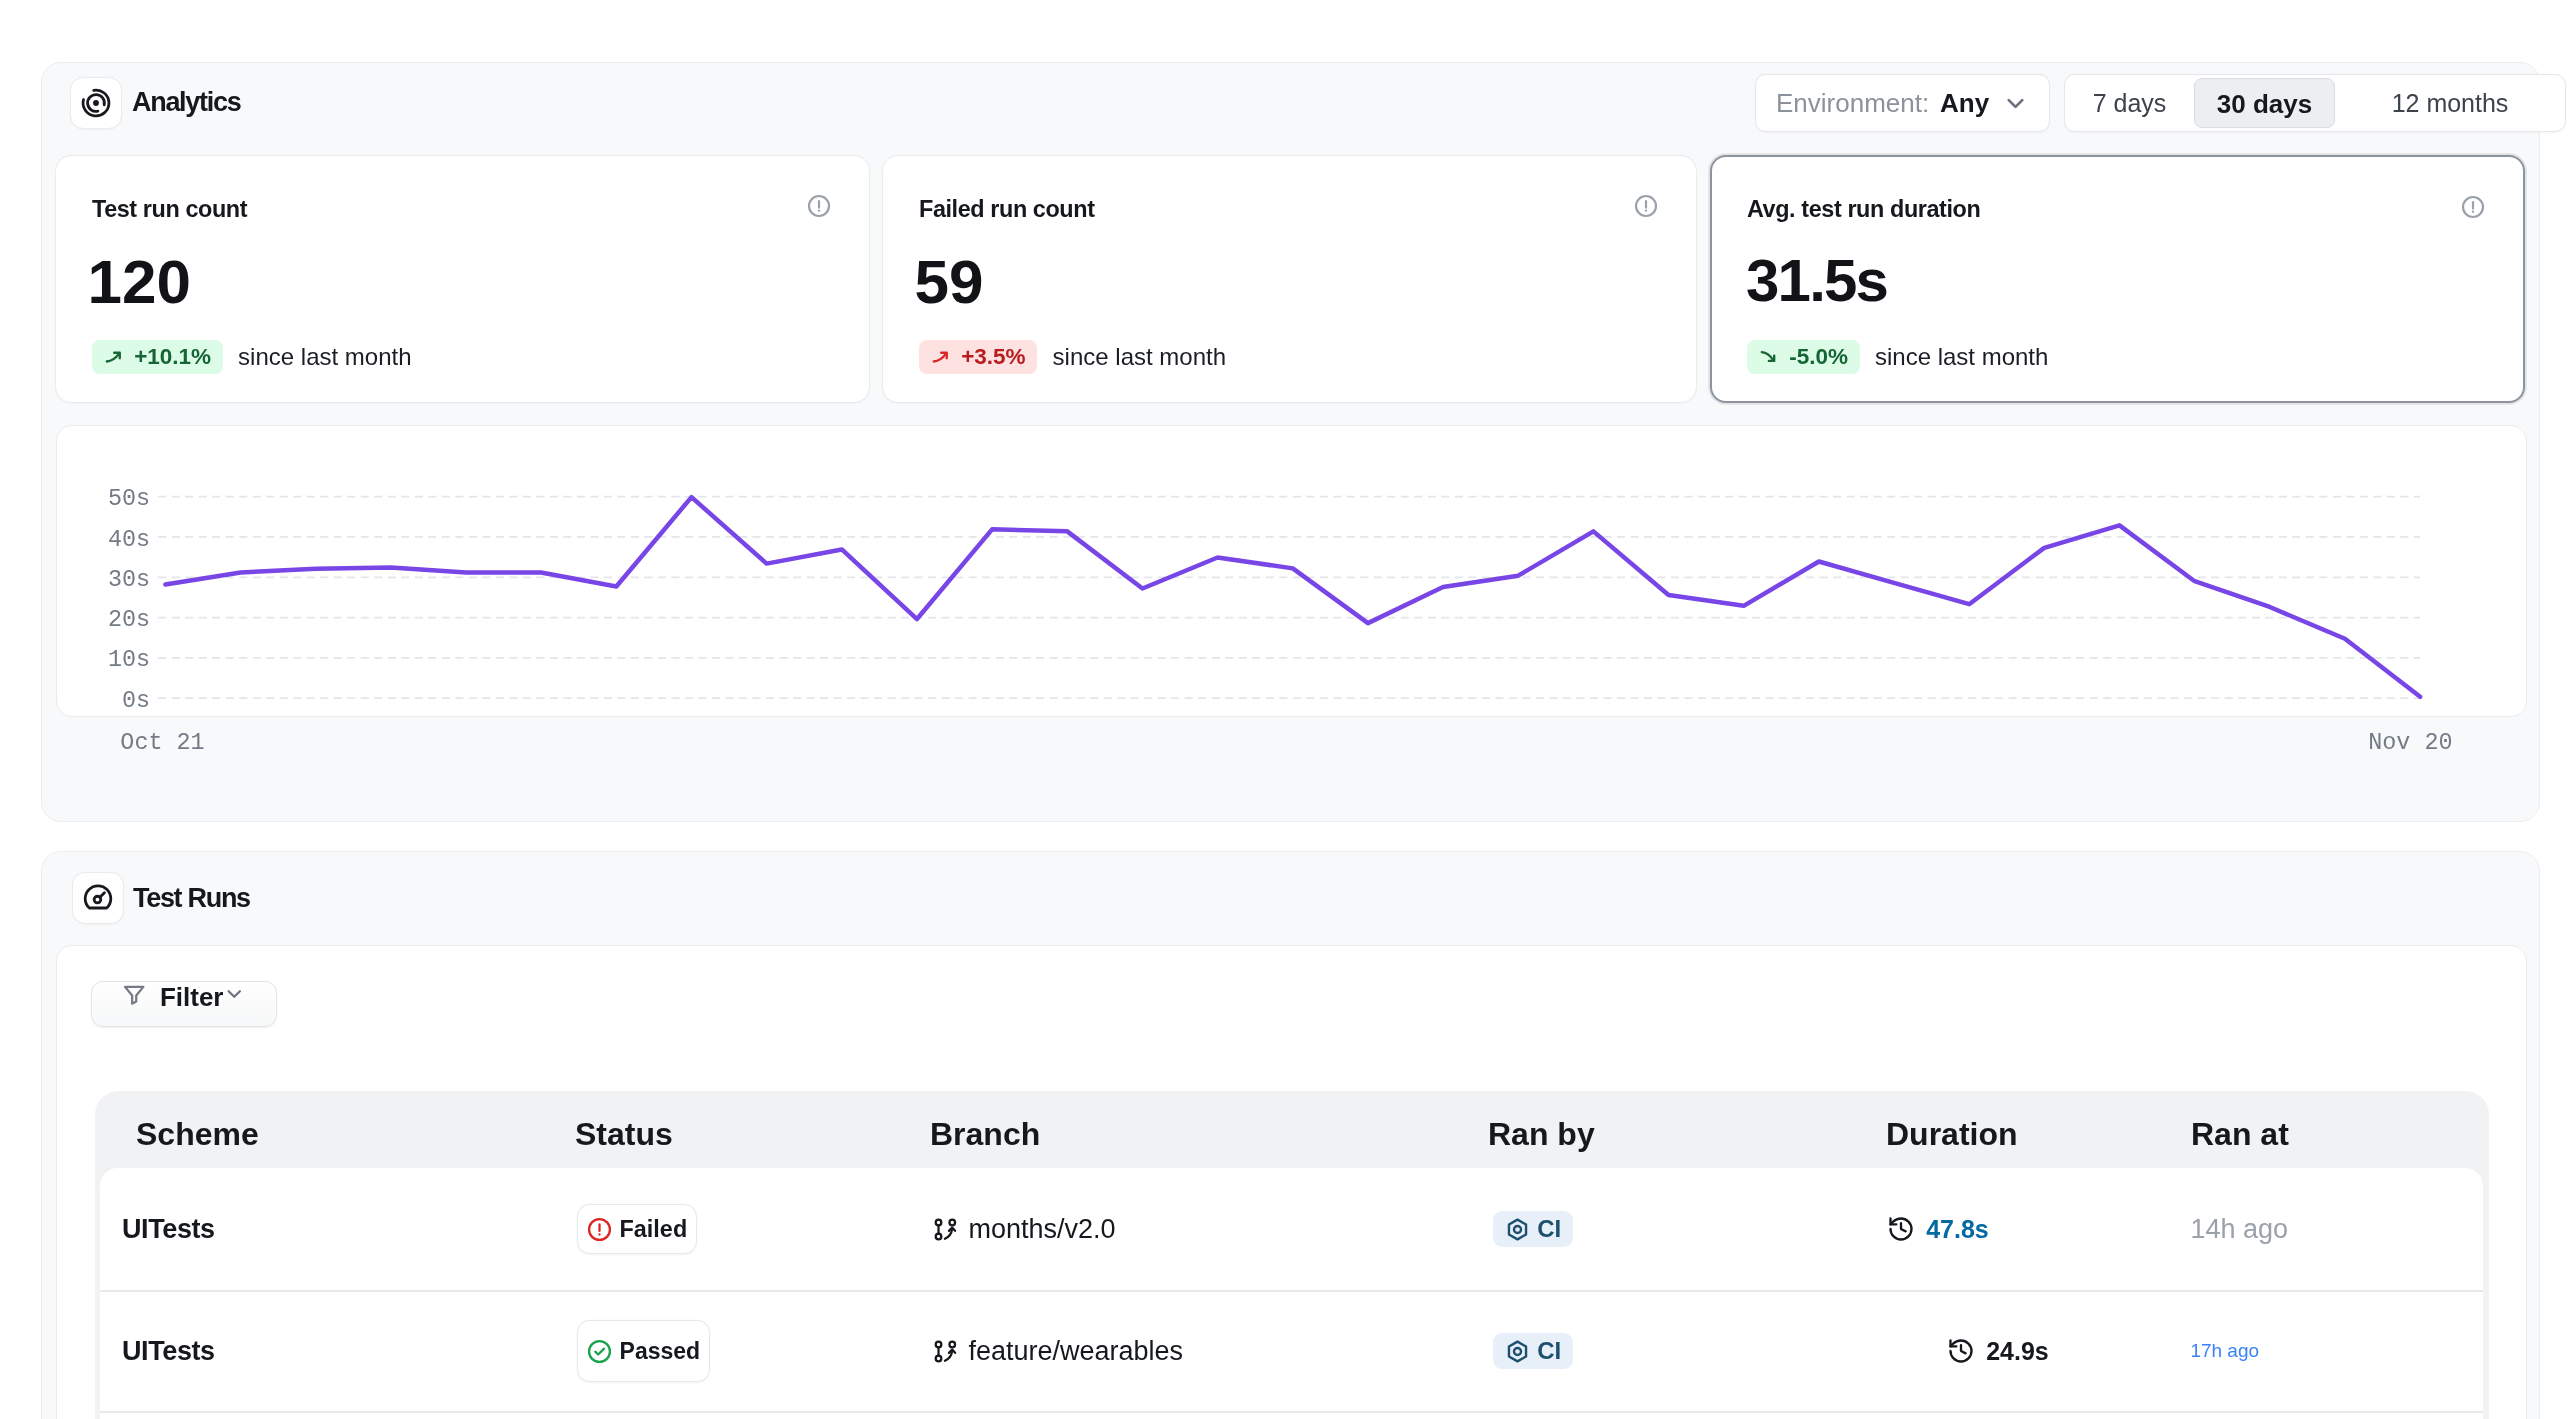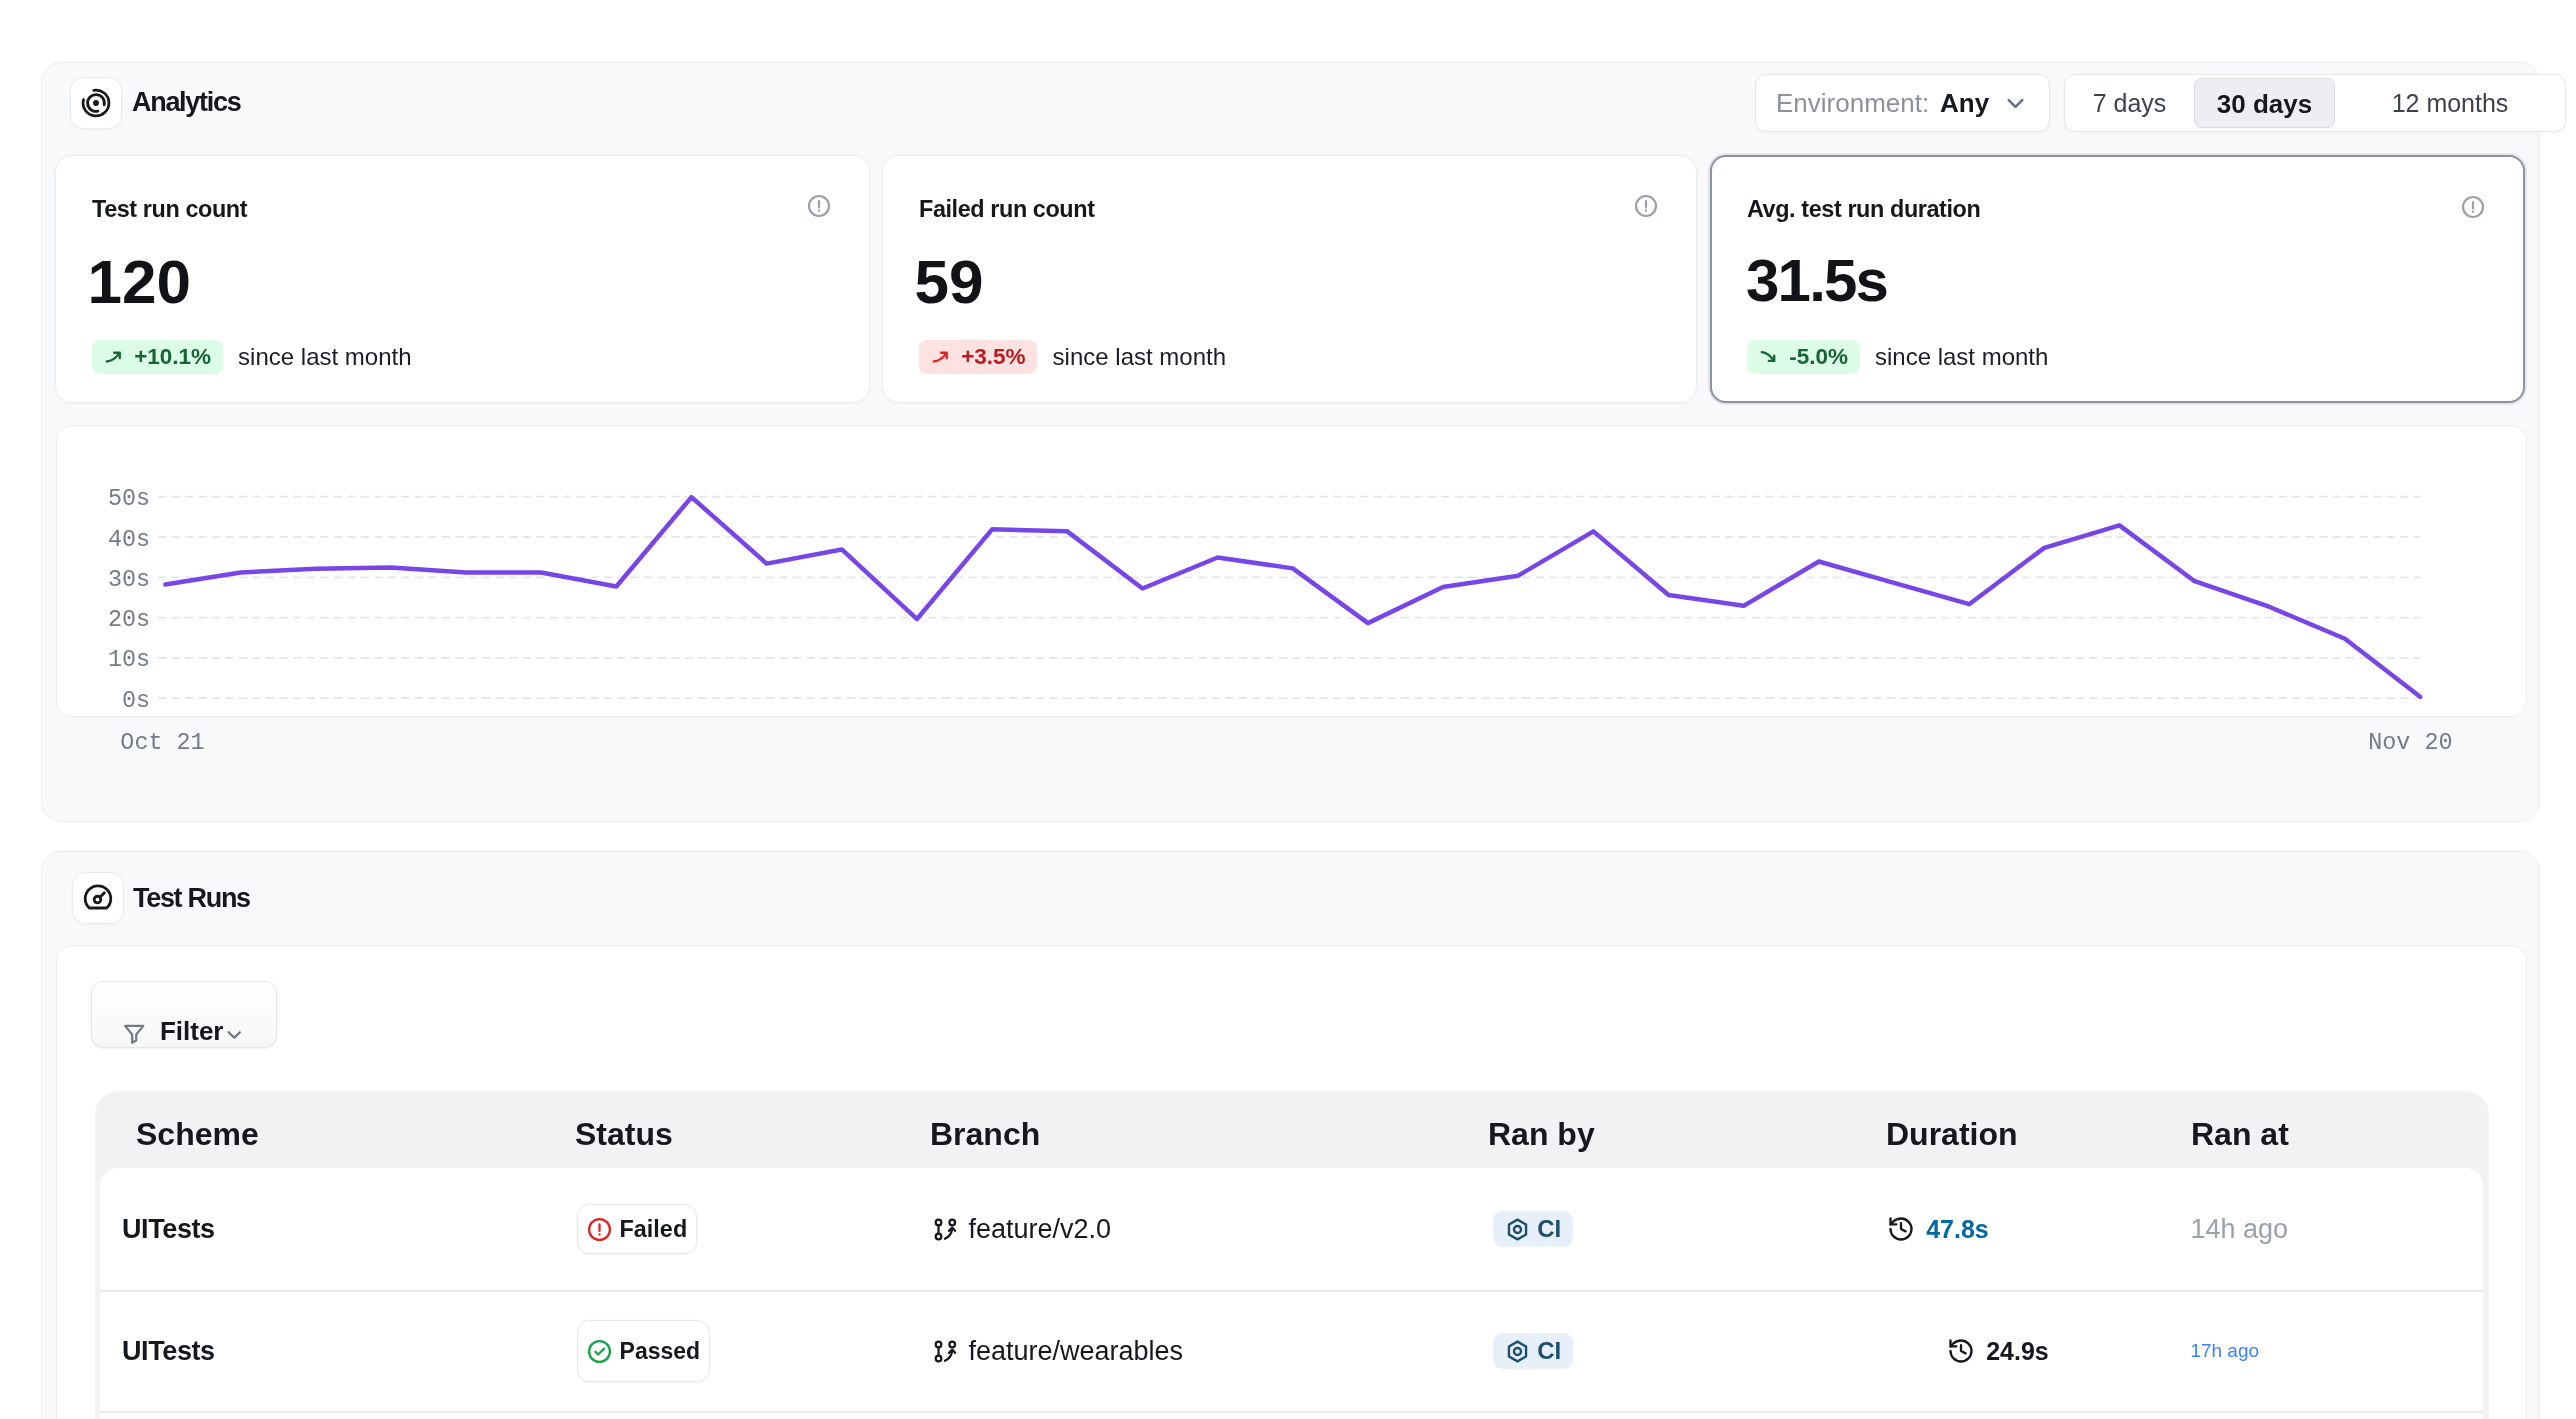--- a/index.html
+++ b/index.html
@@ -142,21 +142,21 @@
   <svg width="32" height="32" viewBox="0 0 24 24" fill="none" stroke="#17191d" stroke-width="2.1" stroke-linecap="round" stroke-linejoin="round">
     <path d="M 5.5 19.5 A 9.6 9.6 0 1 1 18.5 19.5 Z"></path>
     <circle cx="11.6" cy="13.2" r="2.5"></circle>
     <path d="M13.6 11.2 L 16.8 8"></path>
   </svg>
 </div>
 <div class="sectitle" style="left:133px; top:883px;">Test Runs</div>
 
 <div class="abs" style="left:56px; top:945px; width:2471px; height:540px; background:#ffffff; border:1.8px solid #e9ebed; border-radius:16px;"></div>
 
-<div class="abs" style="left:91px; top:981px; width:186px; height:67px; background:linear-gradient(#ffffff,#f6f7f8); border:1.8px solid #e2e4e8; border-radius:11.7px; box-shadow:0 0.9px 1.8px rgba(0,0,0,0.05); display:flex; align-items:flex-end; padding:0 30px;">
+<div class="abs" style="left:91px; top:981px; width:186px; height:46px; background:linear-gradient(#ffffff,#f6f7f8); border:1.8px solid #e2e4e8; border-radius:11.7px; box-shadow:0 0.9px 1.8px rgba(0,0,0,0.05); display:flex; align-items:flex-start; padding:0 30px;">
   <svg width="26" height="26" viewBox="0 0 24 24" fill="none" stroke="#737b86" stroke-width="2.2" stroke-linejoin="round">
       <path d="M3 4h18l-7 8.5v6l-4 2v-8z"></path>
     </svg>
   <span style="font-size:26px; font-weight:600; color:#15181c; margin-left:13.5px;">Filter</span>
   <svg width="24" height="24" viewBox="0 0 24 24" fill="none" stroke="#6b7280" stroke-width="2.4" stroke-linecap="round" stroke-linejoin="round" style="margin-left:auto;">
       <path d="M6 9l6 6 6-6"></path>
     </svg>
 </div>
 
 <div class="abs" style="left:95px; top:1091px; width:2394px; height:396px; background:#f1f2f4; border-radius:23.4px;">
@@ -184,21 +184,21 @@
     </div>
     <div style="position:absolute; left:832px; top:0; height:100%; display:flex; align-items:center; font-size:27px; color:#15181c;">
           <svg width="27" height="27" viewBox="0 0 24 24" fill="none" stroke="#15181c" stroke-width="2" stroke-linecap="round" stroke-linejoin="round">
             <circle cx="5.8" cy="5.8" r="2.5"></circle>
             <line x1="5.8" y1="8.3" x2="5.8" y2="15.7"></line>
             <circle cx="5.8" cy="18.2" r="2.5"></circle>
             <circle cx="18" cy="5.8" r="2.5"></circle>
             <path d="M11.5 20.2 C 15 18.6, 17.4 15.6, 17.9 11.4"></path>
             <polyline points="15.1 13.2 17.95 10.3 20.5 13.2"></polyline>
           </svg>
-          <span style="margin-left:9px;">feature/v2.0</span>
+          <span style="margin-left:9px;">months/v2.0</span>
         </div>
     <div style="position:absolute; left:1393px; top:0; height:100%; display:flex; align-items:center;">
       <div style="display:flex; align-items:center; height:36px; padding:0 11.7px; background:#e7f0f9; border-radius:9px; font-size:24px; font-weight:700; color:#1d4f6e;">
             <svg width="25" height="25" viewBox="0 0 24 24" fill="none" stroke="#1d4f6e" stroke-width="2.3">
               <path d="M12 2.5 L20.2 7.25 V16.75 L12 21.5 L3.8 16.75 V7.25 Z" stroke-linejoin="round"></path>
               <circle cx="12" cy="12" r="3.4"></circle>
             </svg>
             <span style="margin-left:7.2px;">CI</span>
           </div>
     </div>

